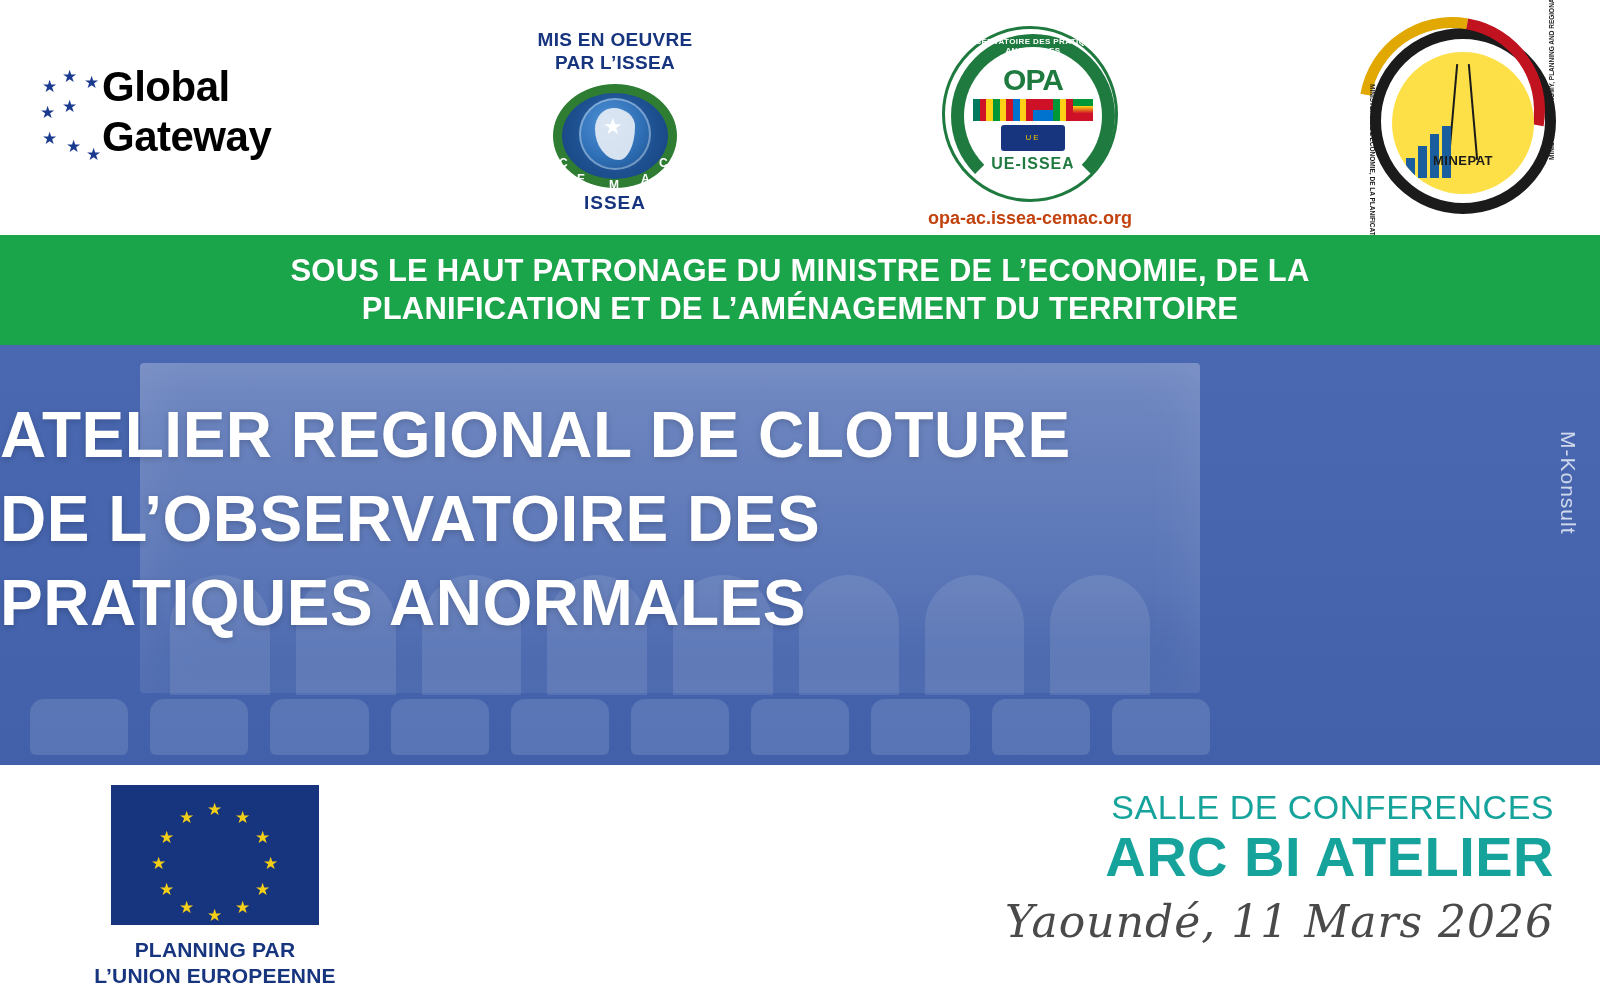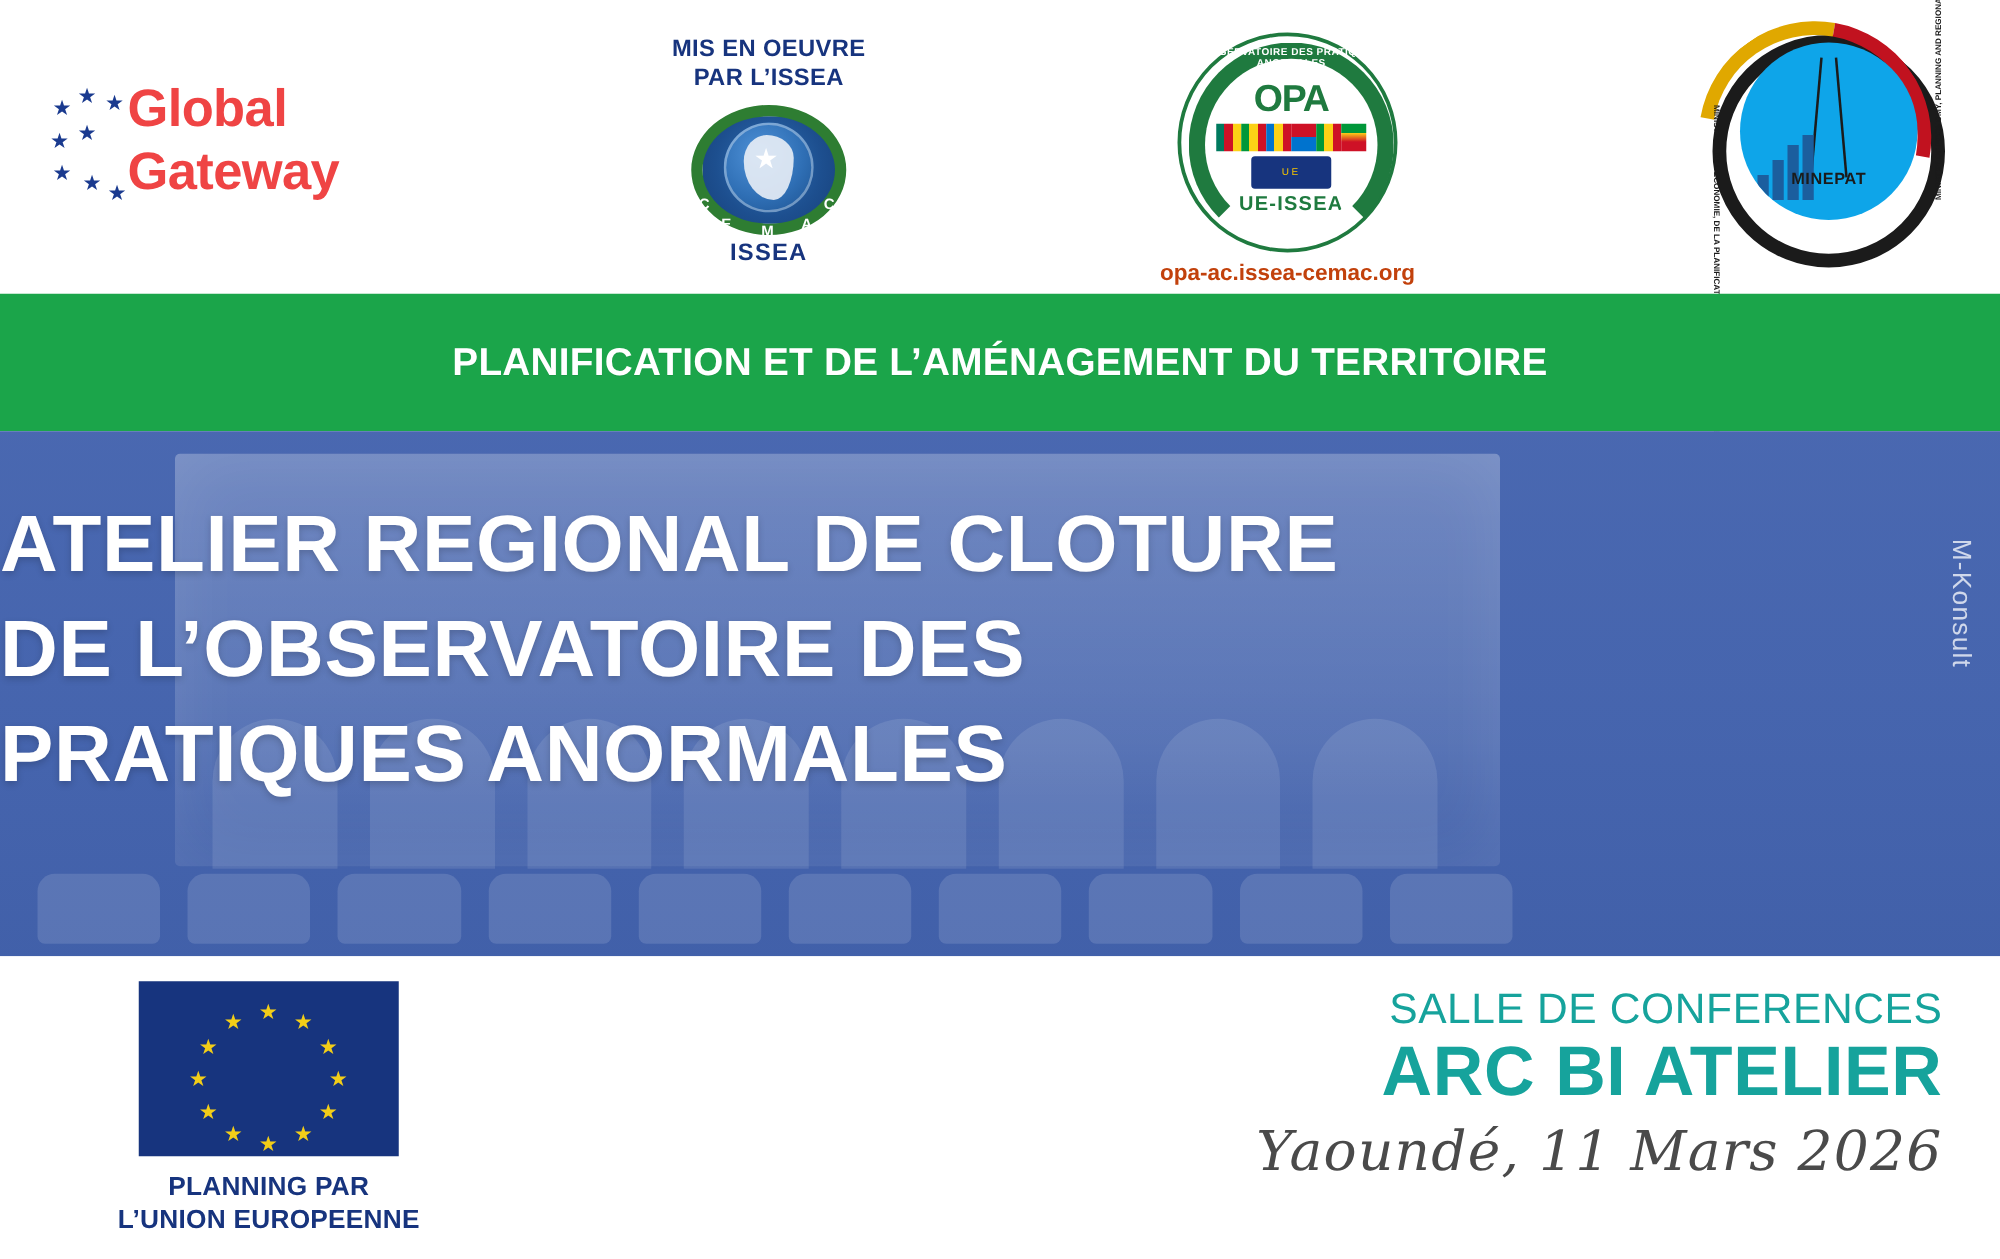--- a/index.html
+++ b/index.html
@@ -21,21 +21,21 @@
     width: 1600px; height: 235px;
     background: #ffffff;
   }
 
   
   .gg-logo { position: absolute; left: 40px; top: 62px; width: 320px; height: 120px; }
   .gg-stars { position: absolute; left: 0; top: 6px; width: 62px; height: 104px; }
   .gg-star { position: absolute; color: #1a3a8f; font-size: 17px; line-height: 17px; }
   .gg-text {
     position: absolute; left: 62px; top: 0;
-    color: #ef4444; font-weight: bold; font-size: 42px; line-height: 50px;
+    color: #000000; font-weight: bold; font-size: 42px; line-height: 50px;
     letter-spacing: -0.5px;
   }
 
   
   .issea-logo { position: absolute; left: 520px; top: 28px; width: 190px; height: 195px; text-align: center; }
   .issea-top {
     color: #17347e; font-weight: bold; font-size: 19px; line-height: 23px; letter-spacing: .3px;
   }
   .cemac-emblem {
     position: relative; margin: 4px auto 0; width: 140px; height: 118px;
@@ -130,23 +130,23 @@
   }
   .minepat-top-arc {
     position: absolute; left: -11px; top: -11px; width: 186px; height: 186px;
     border-radius: 50%;
     border: 11px solid transparent;
     border-top-color: #e0a800;
     border-right-color: #c1121f;
     transform: rotate(-35deg);
   }
   .minepat-inner {
-    position: absolute; left: 22px; top: 6px; width: 142px; height: 142px;
-    border-radius: 50%;
-    background: #0ea5e9;
+    position: absolute; left: 22px; top: 24px; width: 142px; height: 142px;
+    border-radius: 50%;
+    background: #fde047;
     overflow: hidden;
   }
   .minepat-tower {
     position: absolute; left: 56px; top: 12px; width: 30px; height: 96px;
   }
   .minepat-tower:before, .minepat-tower:after {
     content: ""; position: absolute; bottom: 0; width: 2px; height: 96px; background: #1b1b1b;
   }
   .minepat-tower:before { left: 4px; transform: rotate(5deg); }
   .minepat-tower:after { right: 4px; transform: rotate(-5deg); }
@@ -331,20 +331,21 @@
       </div>
       <div class="minepat-ring-text">
         <span style="left:6px; top:56px; transform:rotate(90deg); transform-origin:left top;">MINISTERE DE L’ECONOMIE, DE LA PLANIFICATION ET DE L’AMENAGEMENT DU TERRITOIRE</span>
         <span style="left:178px; top:132px; transform:rotate(-90deg); transform-origin:left top;">MINISTRY OF ECONOMY, PLANNING AND REGIONAL DEVELOPMENT</span>
       </div>
     </div>
   </div>
 
   <div class="green-band">
     <div class="green-band-text">
+      <div>SOUS LE HAUT PATRONAGE DU MINISTRE DE L’ECONOMIE, DE LA</div>
       <div>PLANIFICATION ET DE L’AMÉNAGEMENT DU TERRITOIRE</div>
     </div>
   </div>
 
   <div class="hero">
     <div class="hero-photo">
       <div class="hero-building"></div>
       <div class="hero-arches">
           <i></i>
           <i></i>

